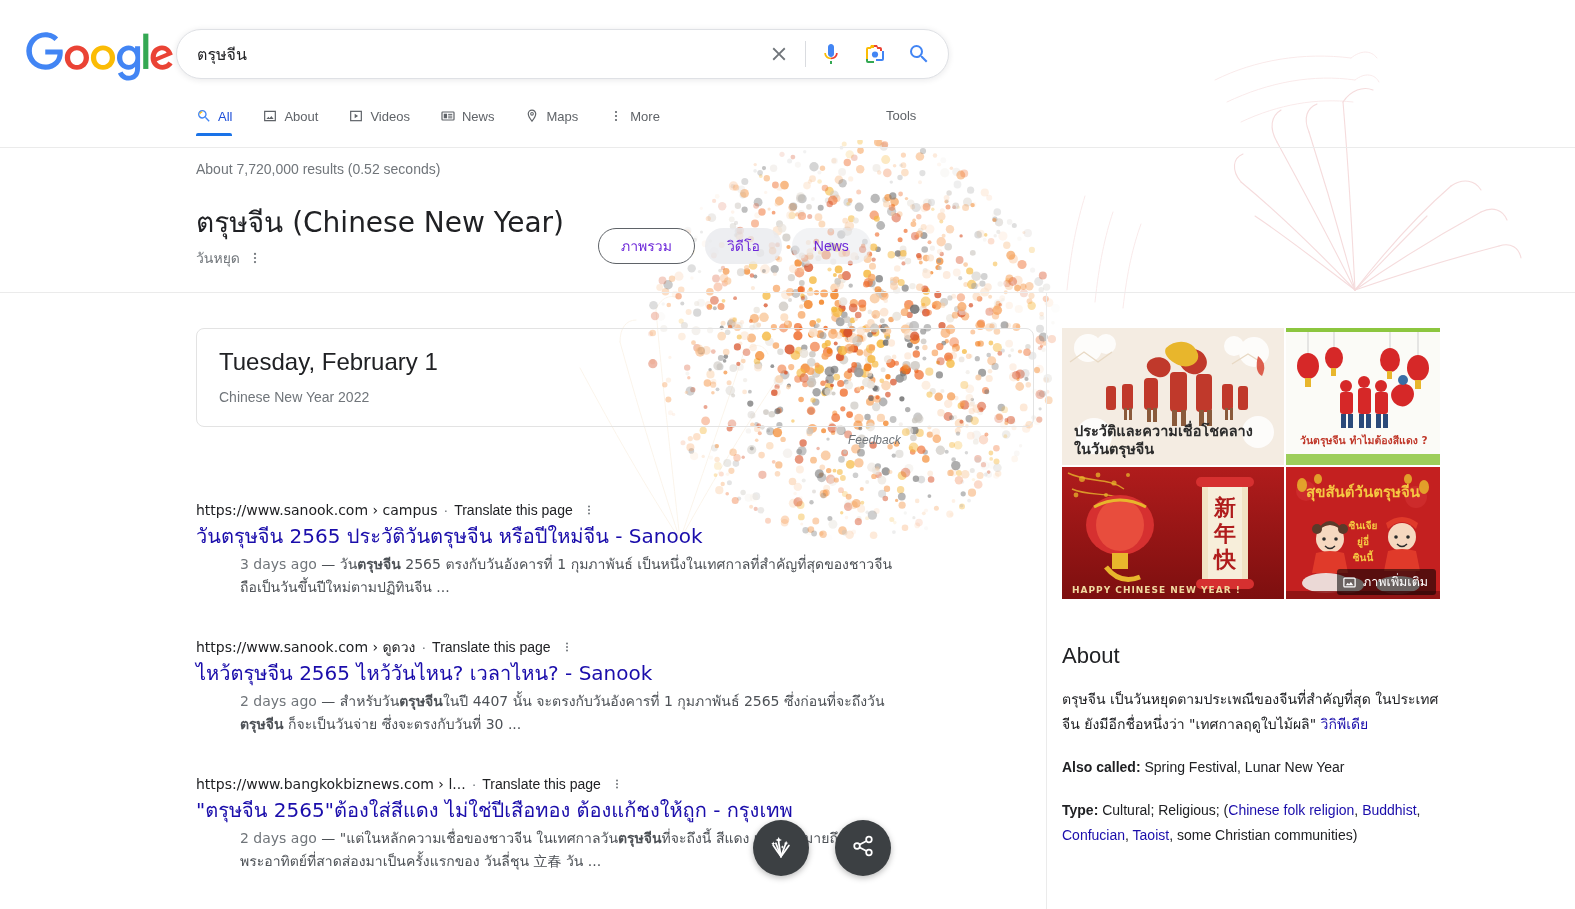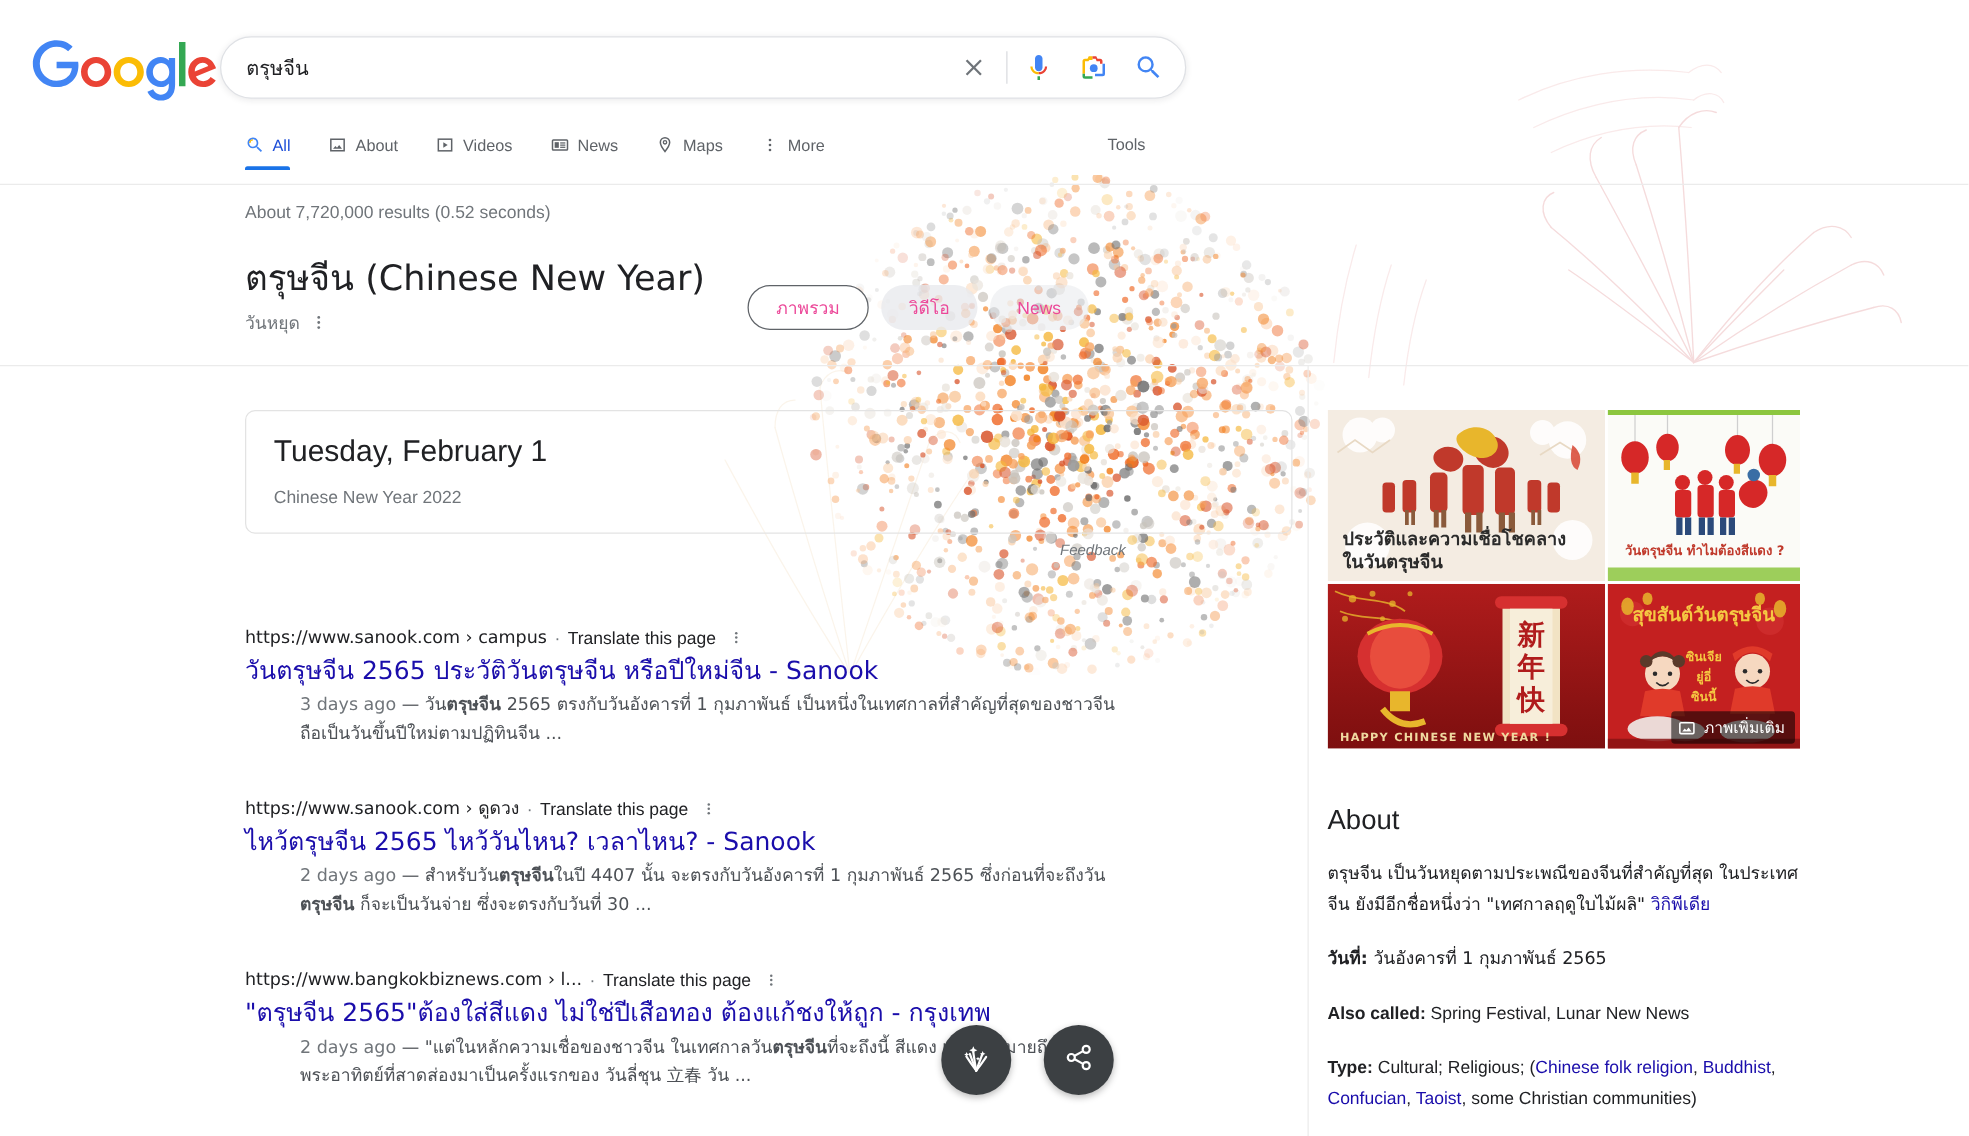--- a/index.html
+++ b/index.html
@@ -72,21 +72,21 @@
   .kp-head { position: absolute; left: 196px; top: 205px; }
   .kp-title { font-size: 28px; color: #202124; line-height: 36px; white-space: nowrap; }
   .kp-sub-row { display: flex; align-items: center; gap: 8px; margin-top: 6px; }
   .kp-sub { font-size: 14px; color: #70757a; }
   .kebab { display:inline-block; width:14px; height:16px; cursor:pointer; }
 
   .pills { position: absolute; left: 598px; top: 228px; display: flex; align-items: center; gap: 10px; }
   .pill {
     height: 36px; padding: 16px 22px; border-radius: 18px;
     display: flex; align-items: center; justify-content: center;
-    font-size: 14px; color: #ec4899; cursor: pointer; white-space: nowrap;
+    font-size: 14px; color: #6d28d9; cursor: pointer; white-space: nowrap;
     background: rgba(232,234,237,.80);
   }
   .pill.selected { background: #fff; border: 1px solid #5f6368; }
   .pill.ghost { background: rgba(232,234,237,.55); }
 
   .head-rule { position:absolute; left:0; top:292px; width:1575px; height:1px; background:#ebebeb; }
 
   
   .date-card {
     position: absolute; left: 196px; top: 328px;
@@ -1863,28 +1863,24 @@
         </div>
       </div>
 
     </div>
 
     <div class="about-h">About</div>
     <div class="about-p thai">
       <span>ตรุษจีน เป็นวันหยุดตามประเพณีของจีนที่สำคัญที่สุด ในประเทศจีน ยังมีอีกชื่อหนึ่งว่า "เทศกาลฤดูใบไม้ผลิ" </span><span class="wiki-link">วิกิพีเดีย</span>
     </div>
 
-    <div class="kp-fact thai">
-      <b>วันที่:</b>
-      <span class="val">วันอังคารที่ 1 กุมภาพันธ์ 2565</span>
-    </div>
 
     <div class="kp-fact">
       <b>Also called:</b>
-      <span class="val">Spring Festival, Lunar New News</span>
+      <span class="val">Spring Festival, Lunar New Year</span>
     </div>
 
     <div class="kp-fact">
       <b>Type:</b>
       <span class="val"> Cultural; Religious; (<span class="kp-link">Chinese folk religion</span>, <span class="kp-link">Buddhist</span>, <span class="kp-link">Confucian</span>, <span class="kp-link">Taoist</span>, some Christian communities)</span>
     </div>
 
   </div>
 
   <div class="fab" id="fab-fireworks">

